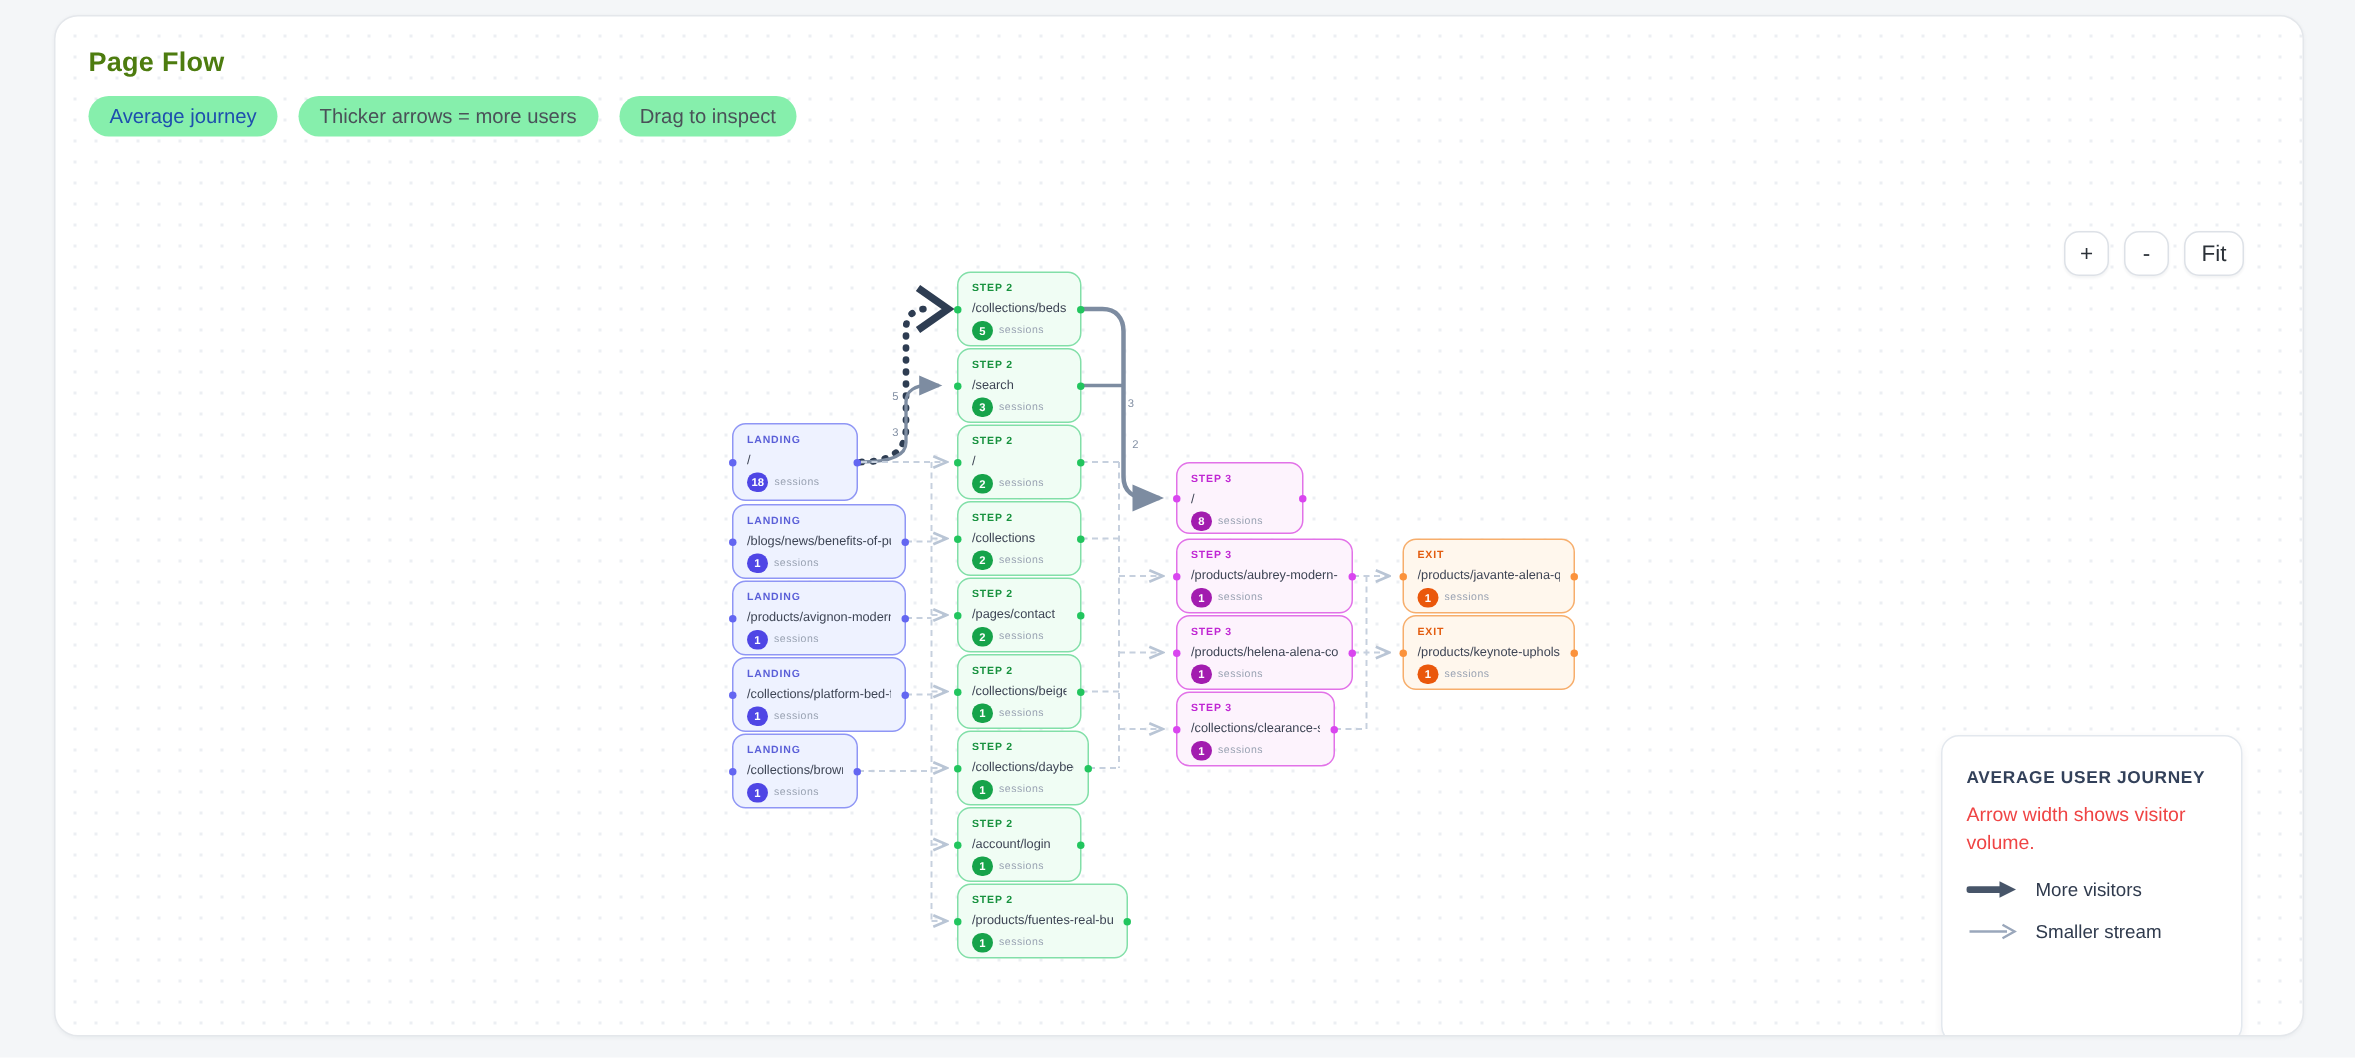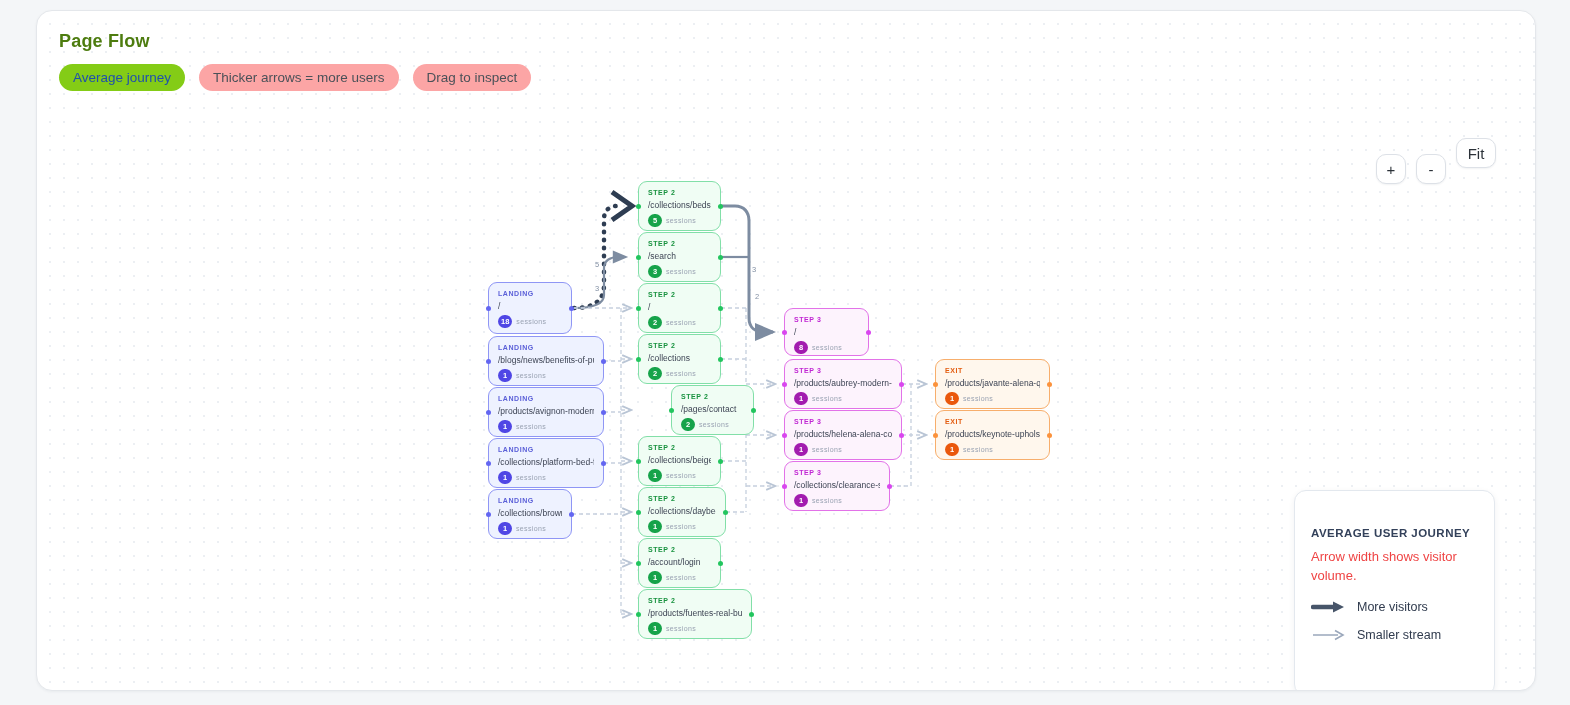--- a/index.html
+++ b/index.html
@@ -19,23 +19,23 @@
     position:absolute;inset:0;border-radius:16px;
     background-image:radial-gradient(#eceff3 1px,transparent 1.2px);
     background-size:14px 14px;background-position:6px 6px;
   }
   .header{position:absolute;left:22px;top:20px;right:24px;z-index:5;}
   .title{font-size:18px;font-weight:bold;color:#4d7c0f;letter-spacing:.01em;}
   .subtitle{margin-top:8px;font-size:15px;color:#50565e;}
   .pills{margin-top:12px;display:flex;gap:14px;}
   .pill{
     display:inline-flex;align-items:center;height:27px;padding:0 14px;
-    border-radius:14px;font-size:13.5px;background:#fca5a5;color:#4a5158;
-  }
-  .pill--accent{background:#84cc16;color:#1e4fae;}
+    border-radius:14px;font-size:13.5px;background:#86efac;color:#4a5158;
+  }
+  .pill--accent{background:#86efac;color:#1e4fae;}
 
   
   .node{
     position:absolute;box-sizing:border-box;border-radius:9px;
     border:1.5px solid;padding:7px 9px 6px;background:#fff;cursor:grab;
   }
   .node .stage{display:block;font-size:7px;font-weight:bold;letter-spacing:.08em;}
   .node .path{margin-top:4px;font-size:8.5px;color:#3d4454;white-space:nowrap;overflow:hidden;}
   .node .meta{margin-top:4px;display:flex;align-items:center;gap:4px;}
   .node .badge{
@@ -76,21 +76,21 @@
     position:absolute;height:30px;border-radius:10px;background:#fff;
     border:1px solid #dde1e7;box-shadow:0 1px 2px rgba(20,30,50,.06);
     display:flex;align-items:center;justify-content:center;
     font-size:15px;color:#2b3138;cursor:pointer;box-sizing:border-box;z-index:6;
   }
 
   
   .legend{
     position:absolute;left:1257px;top:479px;width:201px;height:206px;box-sizing:border-box;
     background:#fff;border:1px solid #e3e8ee;border-radius:12px;
-    box-shadow:0 2px 6px rgba(20,30,50,.06);padding:36px 16px;z-index:6;
+    box-shadow:0 2px 6px rgba(20,30,50,.06);padding:22px 16px;z-index:6;
   }
   .legend-title{font-size:11.5px;font-weight:bold;color:#33415a;letter-spacing:.04em;}
   .legend-desc{margin-top:9px;font-size:13px;color:#ef4444;line-height:1.45;}
   .legend-item{margin-top:14px;display:flex;align-items:center;gap:10px;}
   .legend-item .li-label{font-size:12.5px;color:#2f3a4d;}
 
   svg.edges{position:absolute;inset:0;z-index:1;}
   .canvas .node, .edge-label{z-index:2;}
 </style>
 </head>
@@ -236,21 +236,21 @@
       <div class="node node--step2" style="left: 601px; top: 323px; width: 83px; height: 50px;">
         <span class="stage">STEP 2</span>
         <div class="path">/collections</div>
         <div class="meta">
           <span class="badge">2</span>
           <span class="sess">sessions</span>
         </div>
         <span class="port port--l"></span>
         <span class="port port--r"></span>
       </div>
-      <div class="node node--step2" style="left: 601px; top: 374px; width: 83px; height: 50px; margin-left: 33px;">
+      <div class="node node--step2" style="left: 601px; top: 374px; width: 83px; height: 50px;">
         <span class="stage">STEP 2</span>
         <div class="path">/pages/contact</div>
         <div class="meta">
           <span class="badge">2</span>
           <span class="sess">sessions</span>
         </div>
         <span class="port port--l"></span>
         <span class="port port--r"></span>
       </div>
       <div class="node node--step2" style="left: 601px; top: 425px; width: 83px; height: 50px;">
@@ -363,21 +363,21 @@
     <div class="title">Page Flow</div>
     <div class="pills">
       <span class="pill pill--accent">Average journey</span>
       <span class="pill">Thicker arrows = more users</span>
       <span class="pill">Drag to inspect</span>
     </div>
   </div>
 
   <div class="zbtn" style="left:1339px;top:143px;width:30px;">+</div>
   <div class="zbtn" style="left:1379px;top:143px;width:30px;">-</div>
-  <div class="zbtn" style="left:1419px;top:127px;width:40px;">Fit</div>
+  <div class="zbtn" style="left:1419px;top:143px;width:40px;">Fit</div>
 
   <div class="legend">
     <div class="legend-title">AVERAGE USER JOURNEY</div>
     <div class="legend-desc">Arrow width shows visitor volume.</div>
     <div class="legend-item">
       <svg width="36" height="12">
         <line x1="2" y1="6" x2="24" y2="6" stroke="#475569" stroke-width="4.5" stroke-linecap="round"></line>
         <path d="M22,0.5 L33,6 L22,11.5 Z" fill="#475569"></path>
       </svg>
       <span class="li-label">More visitors</span>

